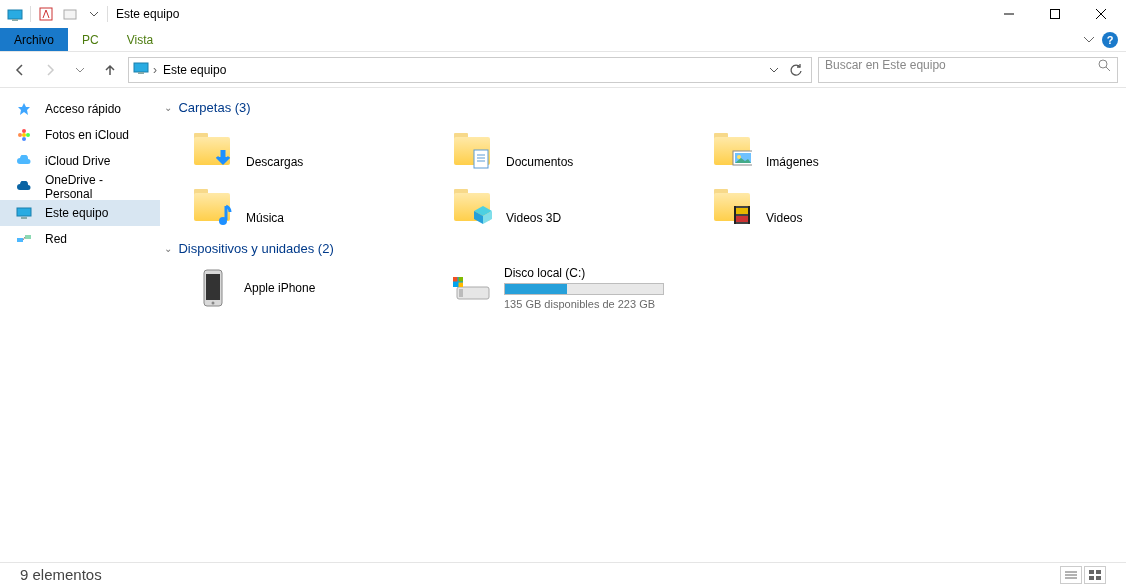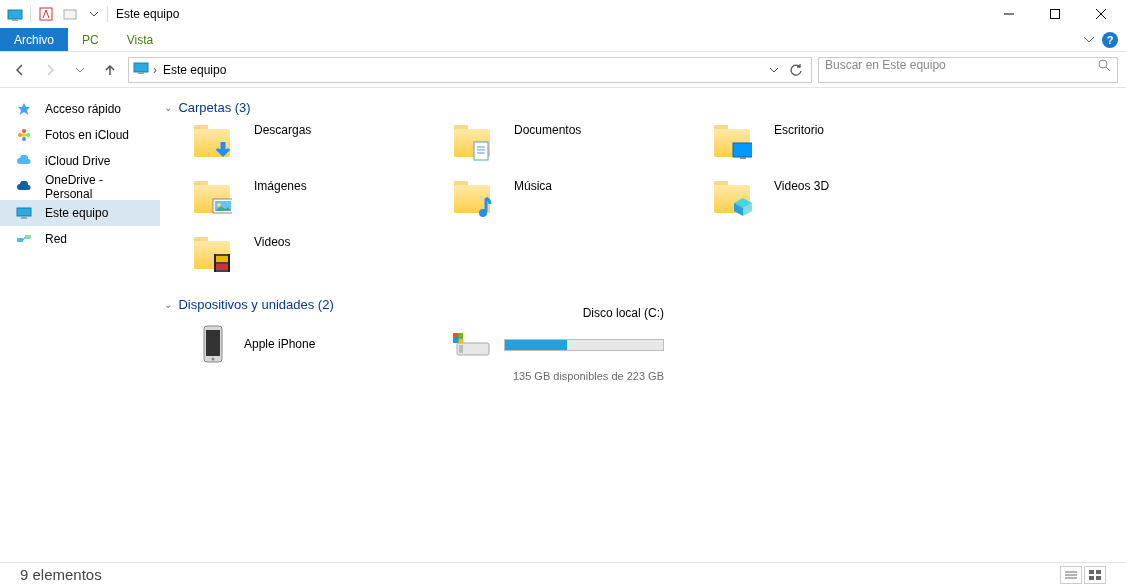--- a/index.html
+++ b/index.html
@@ -42,21 +42,21 @@
     border-bottom: 1px solid #e5e5e5;
   }
   .menubar .tab {
     padding: 0 14px;
     display: flex;
     align-items: center;
     color: #4d7c0f;
   }
   .menubar .tab.file {
     background: #1979ca;
-    color: #ffffff;
+    color: #000000;
   }
   .menubar .right-area {
     margin-left: auto;
     display: flex;
     align-items: center;
     gap: 8px;
     padding-right: 8px;
     color: #666;
   }
   .help-circle {
@@ -142,22 +142,22 @@
   .group-header .chev { color: #777; font-size: 10px; }
   .folder-grid {
     display: grid;
     grid-template-columns: repeat(3, 250px);
     gap: 10px 10px;
     margin-left: 28px;
     margin-bottom: 16px;
   }
   .folder-card {
     display: flex;
-    align-items: flex-start;
-    gap: 20px;
+    align-items: flex-end;
+    gap: 12px;
     height: 46px;
   }
   .folder-ico {
     width: 42px; height: 38px;
     position: relative;
   }
   .folder-base {
     position:absolute; left:2px; top:6px; width:36px; height:28px;
     background: linear-gradient(#ffe9a8,#ffcf4a);
     border-radius: 2px;
@@ -176,21 +176,21 @@
     gap: 10px 10px;
     margin-left: 28px;
   }
   .device-card {
     display: flex;
     align-items: center;
     gap: 10px;
     height: 48px;
   }
   .device-ico { width: 42px; height: 40px; display:flex; align-items:center; justify-content:center; }
-  .drive-info { display:flex; flex-direction:column; gap:19px;align-items:flex-end; }
+  .drive-info { display:flex; flex-direction:column; gap:3px; }
   .drive-bar {
     width: 160px; height: 12px; border: 1px solid #bdbdbd; background:#e8e8e8;
     position: relative;
   }
   .drive-bar .fill {
     position:absolute; left:0; top:0; bottom:0;
     background:#26a0da;
   }
   .drive-sub { color:#6a6a6a; font-size:11px; }
   
@@ -411,33 +411,20 @@
             <div class="overlay">
               <svg width="20" height="22">
                 <rect x="2" y="2" width="14" height="18" fill="#fff" stroke="#5a9bd5"></rect>
                 <line x1="5" y1="7" x2="13" y2="7" stroke="#5a9bd5"></line>
                 <line x1="5" y1="10" x2="13" y2="10" stroke="#5a9bd5"></line>
                 <line x1="5" y1="13" x2="13" y2="13" stroke="#5a9bd5"></line>
               </svg>
             </div>
           </div>
           <span>Documentos</span>
-        </div>
-        <div class="folder-card">
-          <div class="folder-ico">
-            <div class="folder-tab"></div>
-            <div class="folder-base"></div>
-            <div class="overlay">
-              <svg width="22" height="18">
-                <rect x="1" y="1" width="20" height="14" fill="#0099ff" stroke="#006bb3"></rect>
-                <rect x="8" y="15" width="6" height="2" fill="#888"></rect>
-              </svg>
-            </div>
-          </div>
-          <span>Escritorio</span>
         </div>
         <div class="folder-card">
           <div class="folder-ico">
             <div class="folder-tab"></div>
             <div class="folder-base"></div>
             <div class="overlay">
               <svg width="22" height="18">
                 <rect x="1" y="1" width="20" height="14" fill="#fff" stroke="#888"></rect>
                 <rect x="3" y="3" width="16" height="10" fill="#6ec1ff"></rect>
                 <circle cx="7" cy="7" r="2" fill="#ffe066"></circle>

